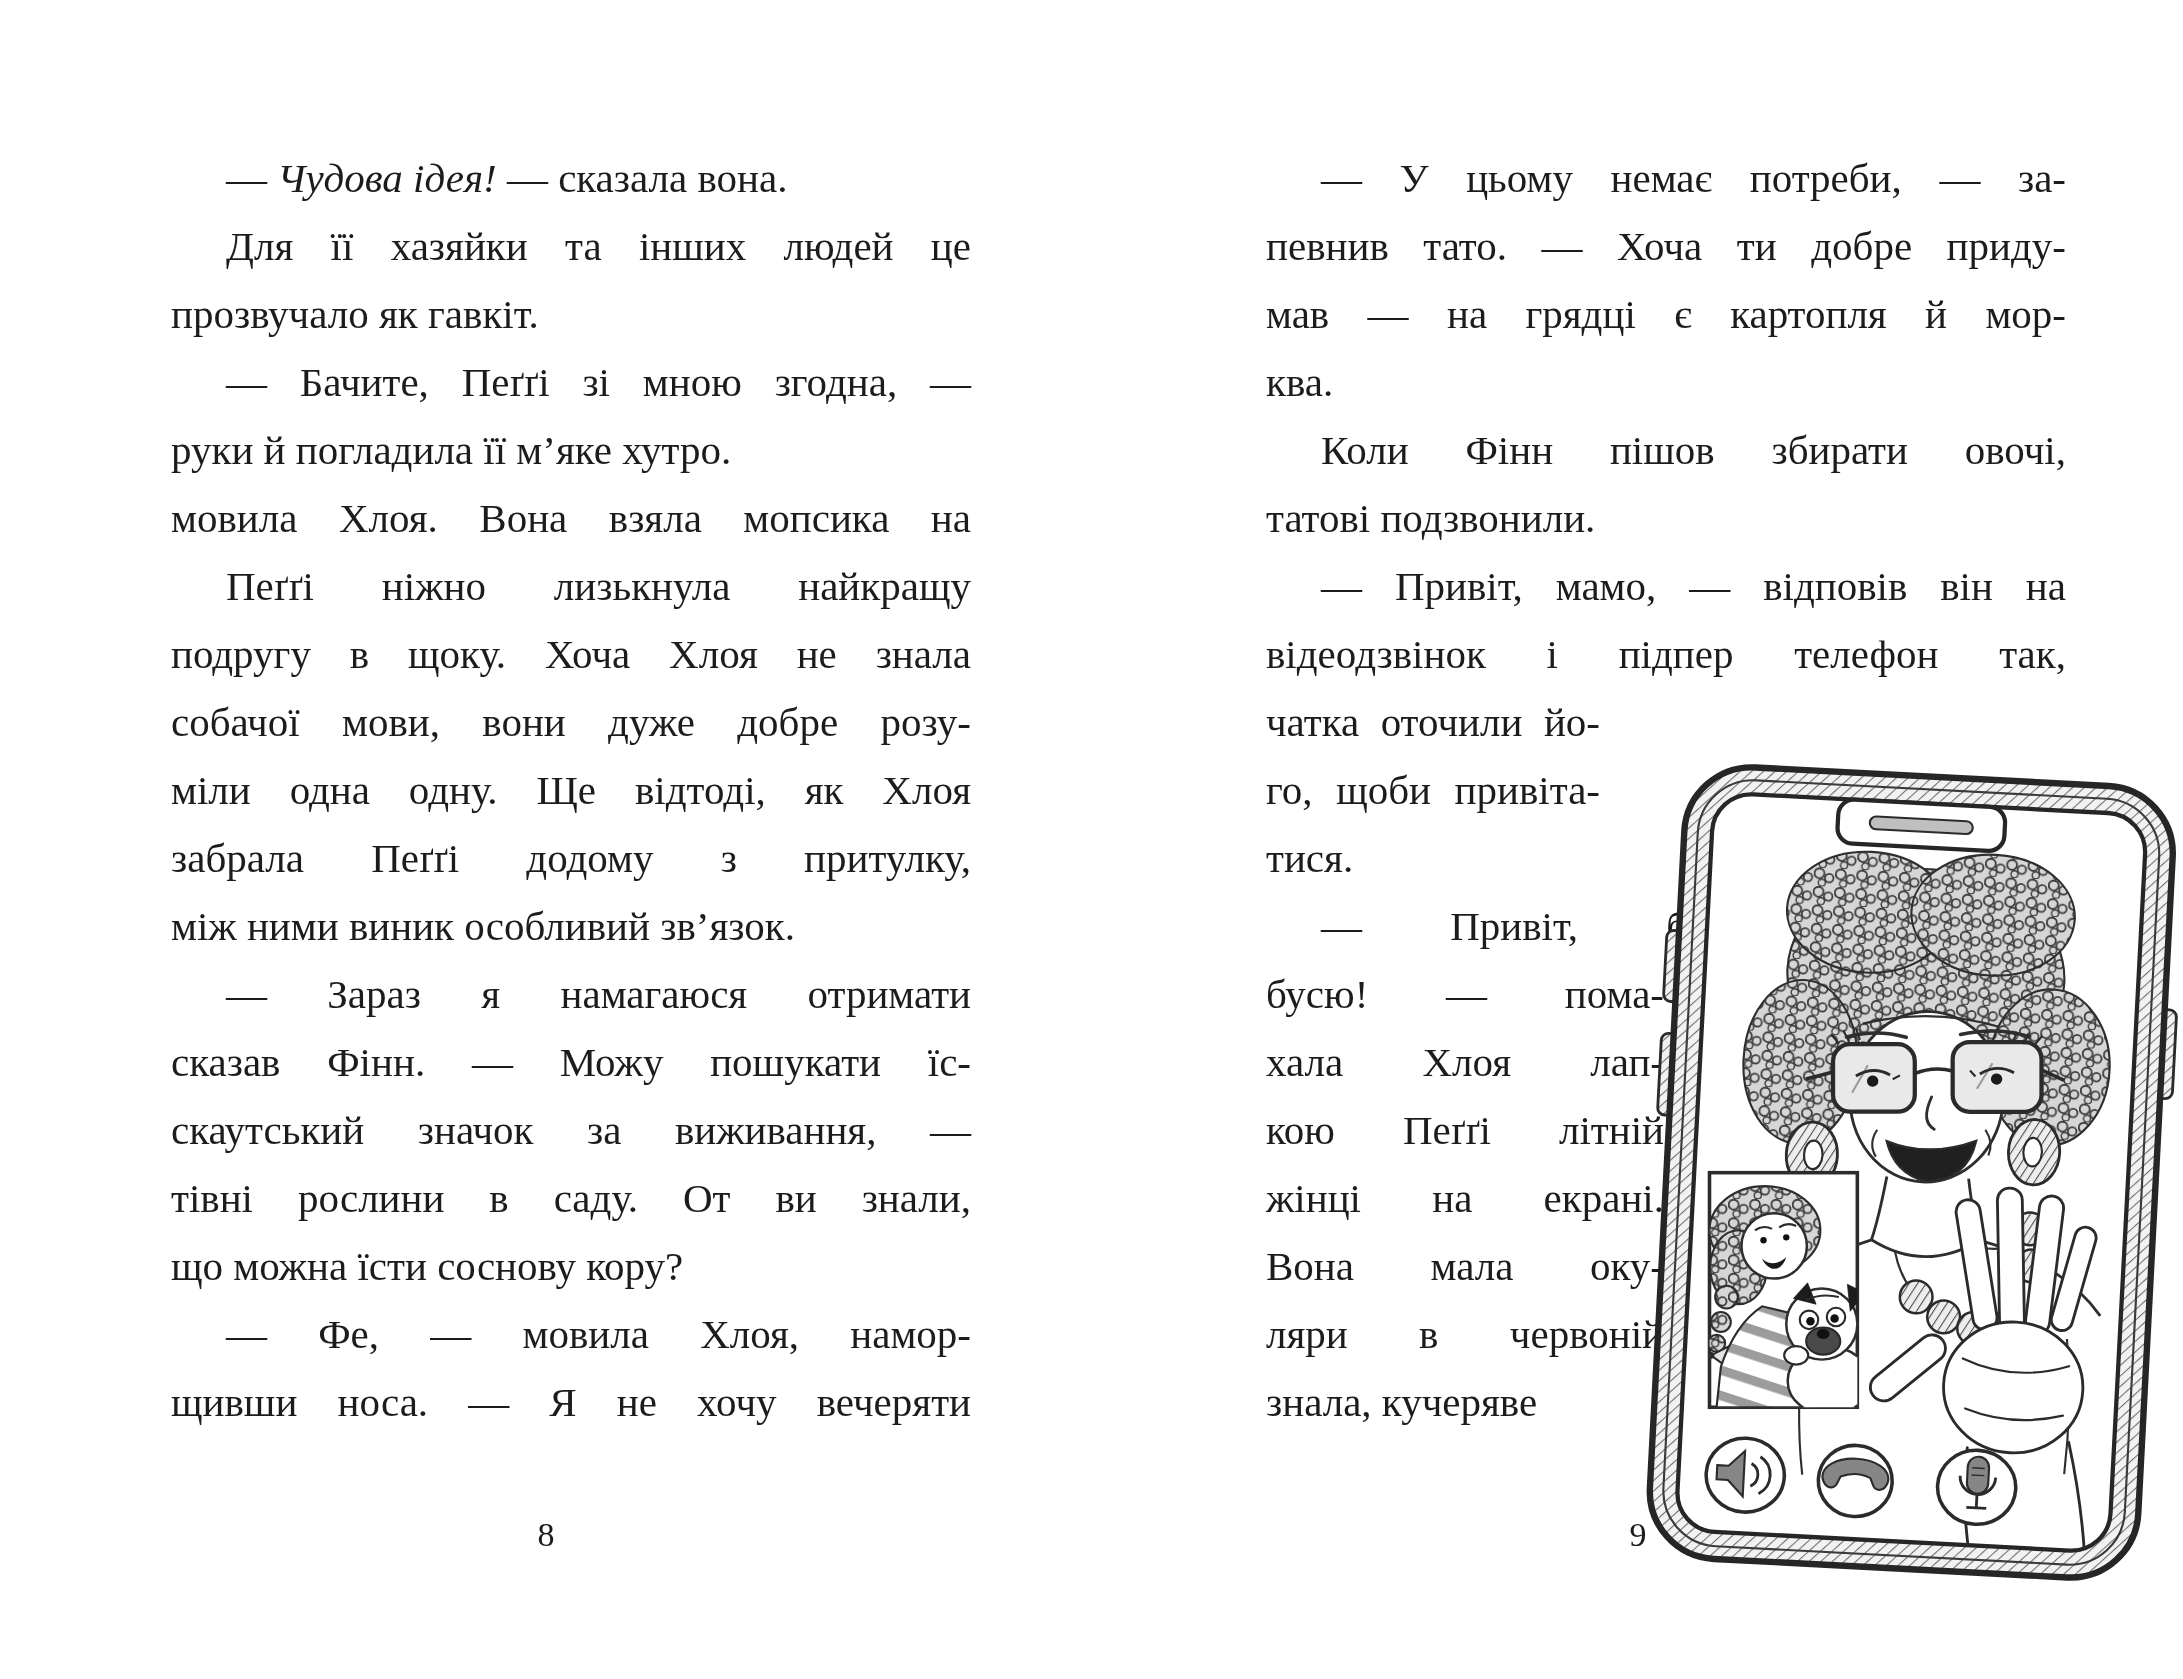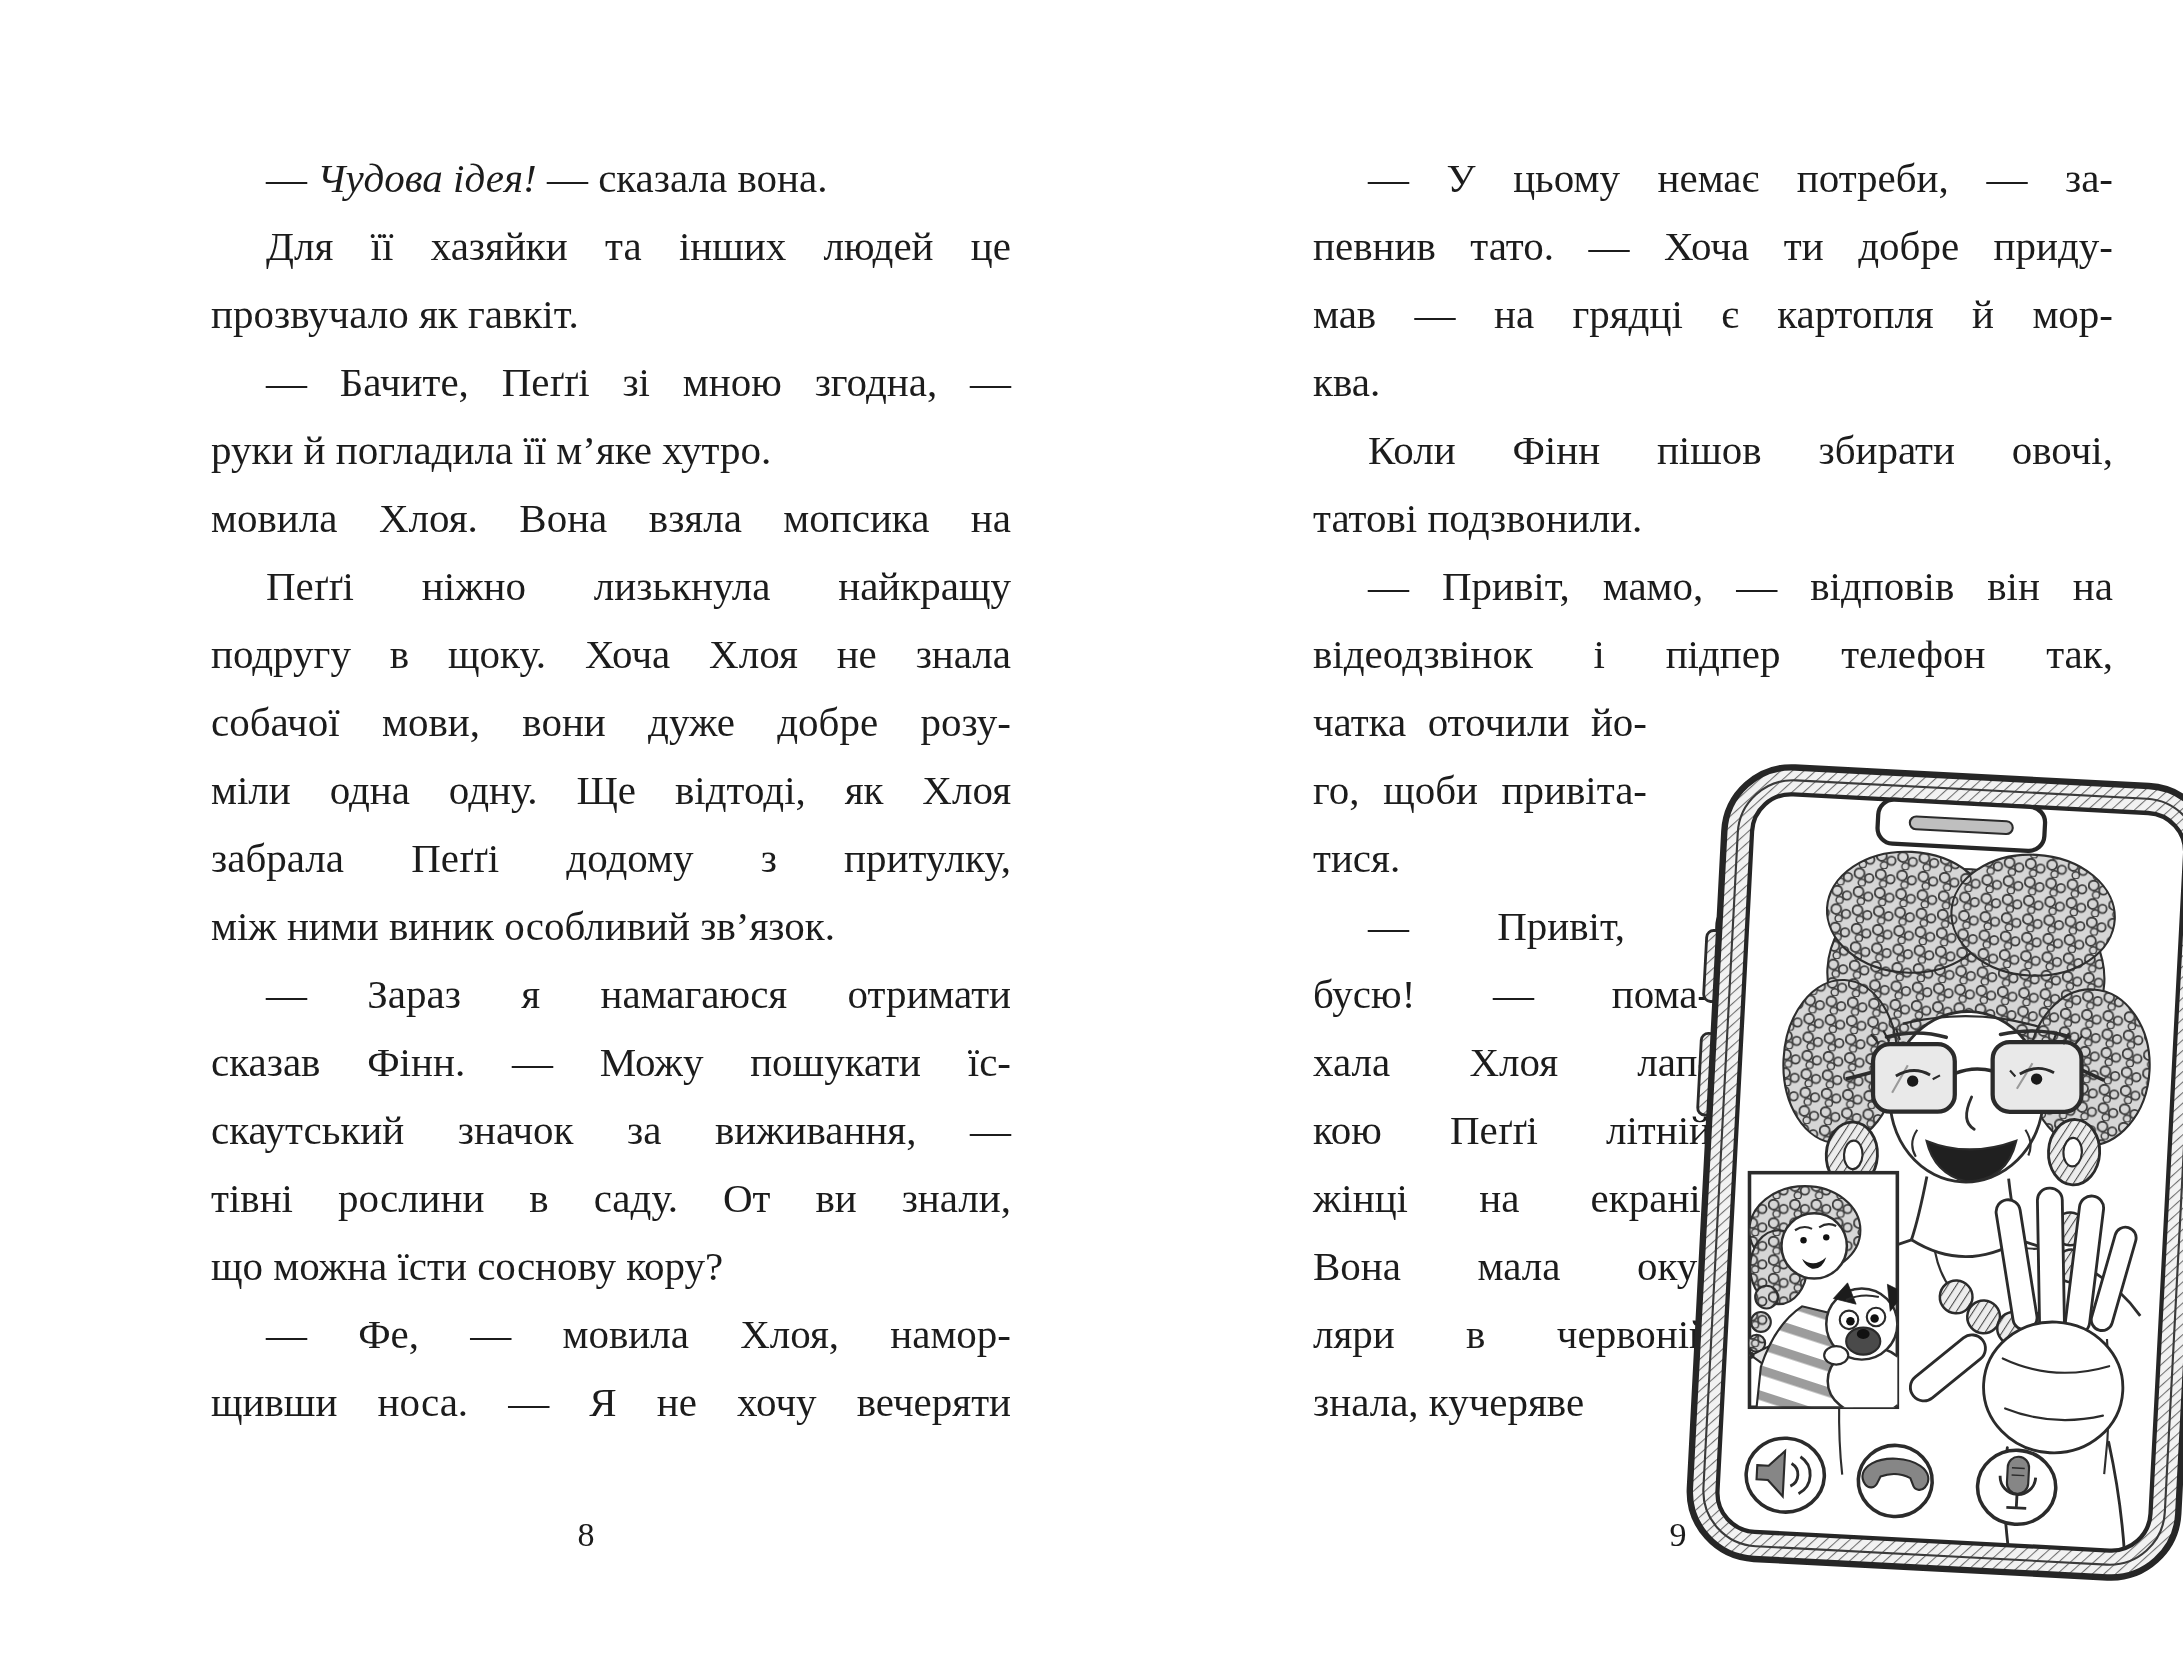--- a/index.html
+++ b/index.html
@@ -5,30 +5,30 @@
   html,body{margin:0;padding:0;}
   body{
     width:2183px;height:1679px;
     background:#ffffff;
     font-family:"Liberation Serif","DejaVu Serif",serif;
     color:#1c1c1c;
     position:relative;
     overflow:hidden;
   }
   .spread{position:absolute;inset:0;}
-  .page{position:absolute;top:0;width:1092px;height:1679px;margin-left:40px;}
+  .page{position:absolute;top:0;width:1092px;height:1679px;}
   .page.left{left:0;}
   .page.right{left:1092px;}
   .text-col{
     position:absolute;top:144px;width:800px;
     font-size:41px;line-height:68px;
     letter-spacing:0px;
   }
   .page.left  .text-col{left:171px;}
-  .page.right .text-col{left:181px;}
+  .page.right .text-col{left:174px;}
   .line{
     height:68px;line-height:68px;
     text-align:left;
     white-space:normal;
   }
   .line.just{text-align:justify;text-align-last:justify;}
   .line.ind{padding-left:55px;}
   .line.w1{width:334px;}
   .line.w2{width:398px;}
   .line .it{font-style:italic;}

